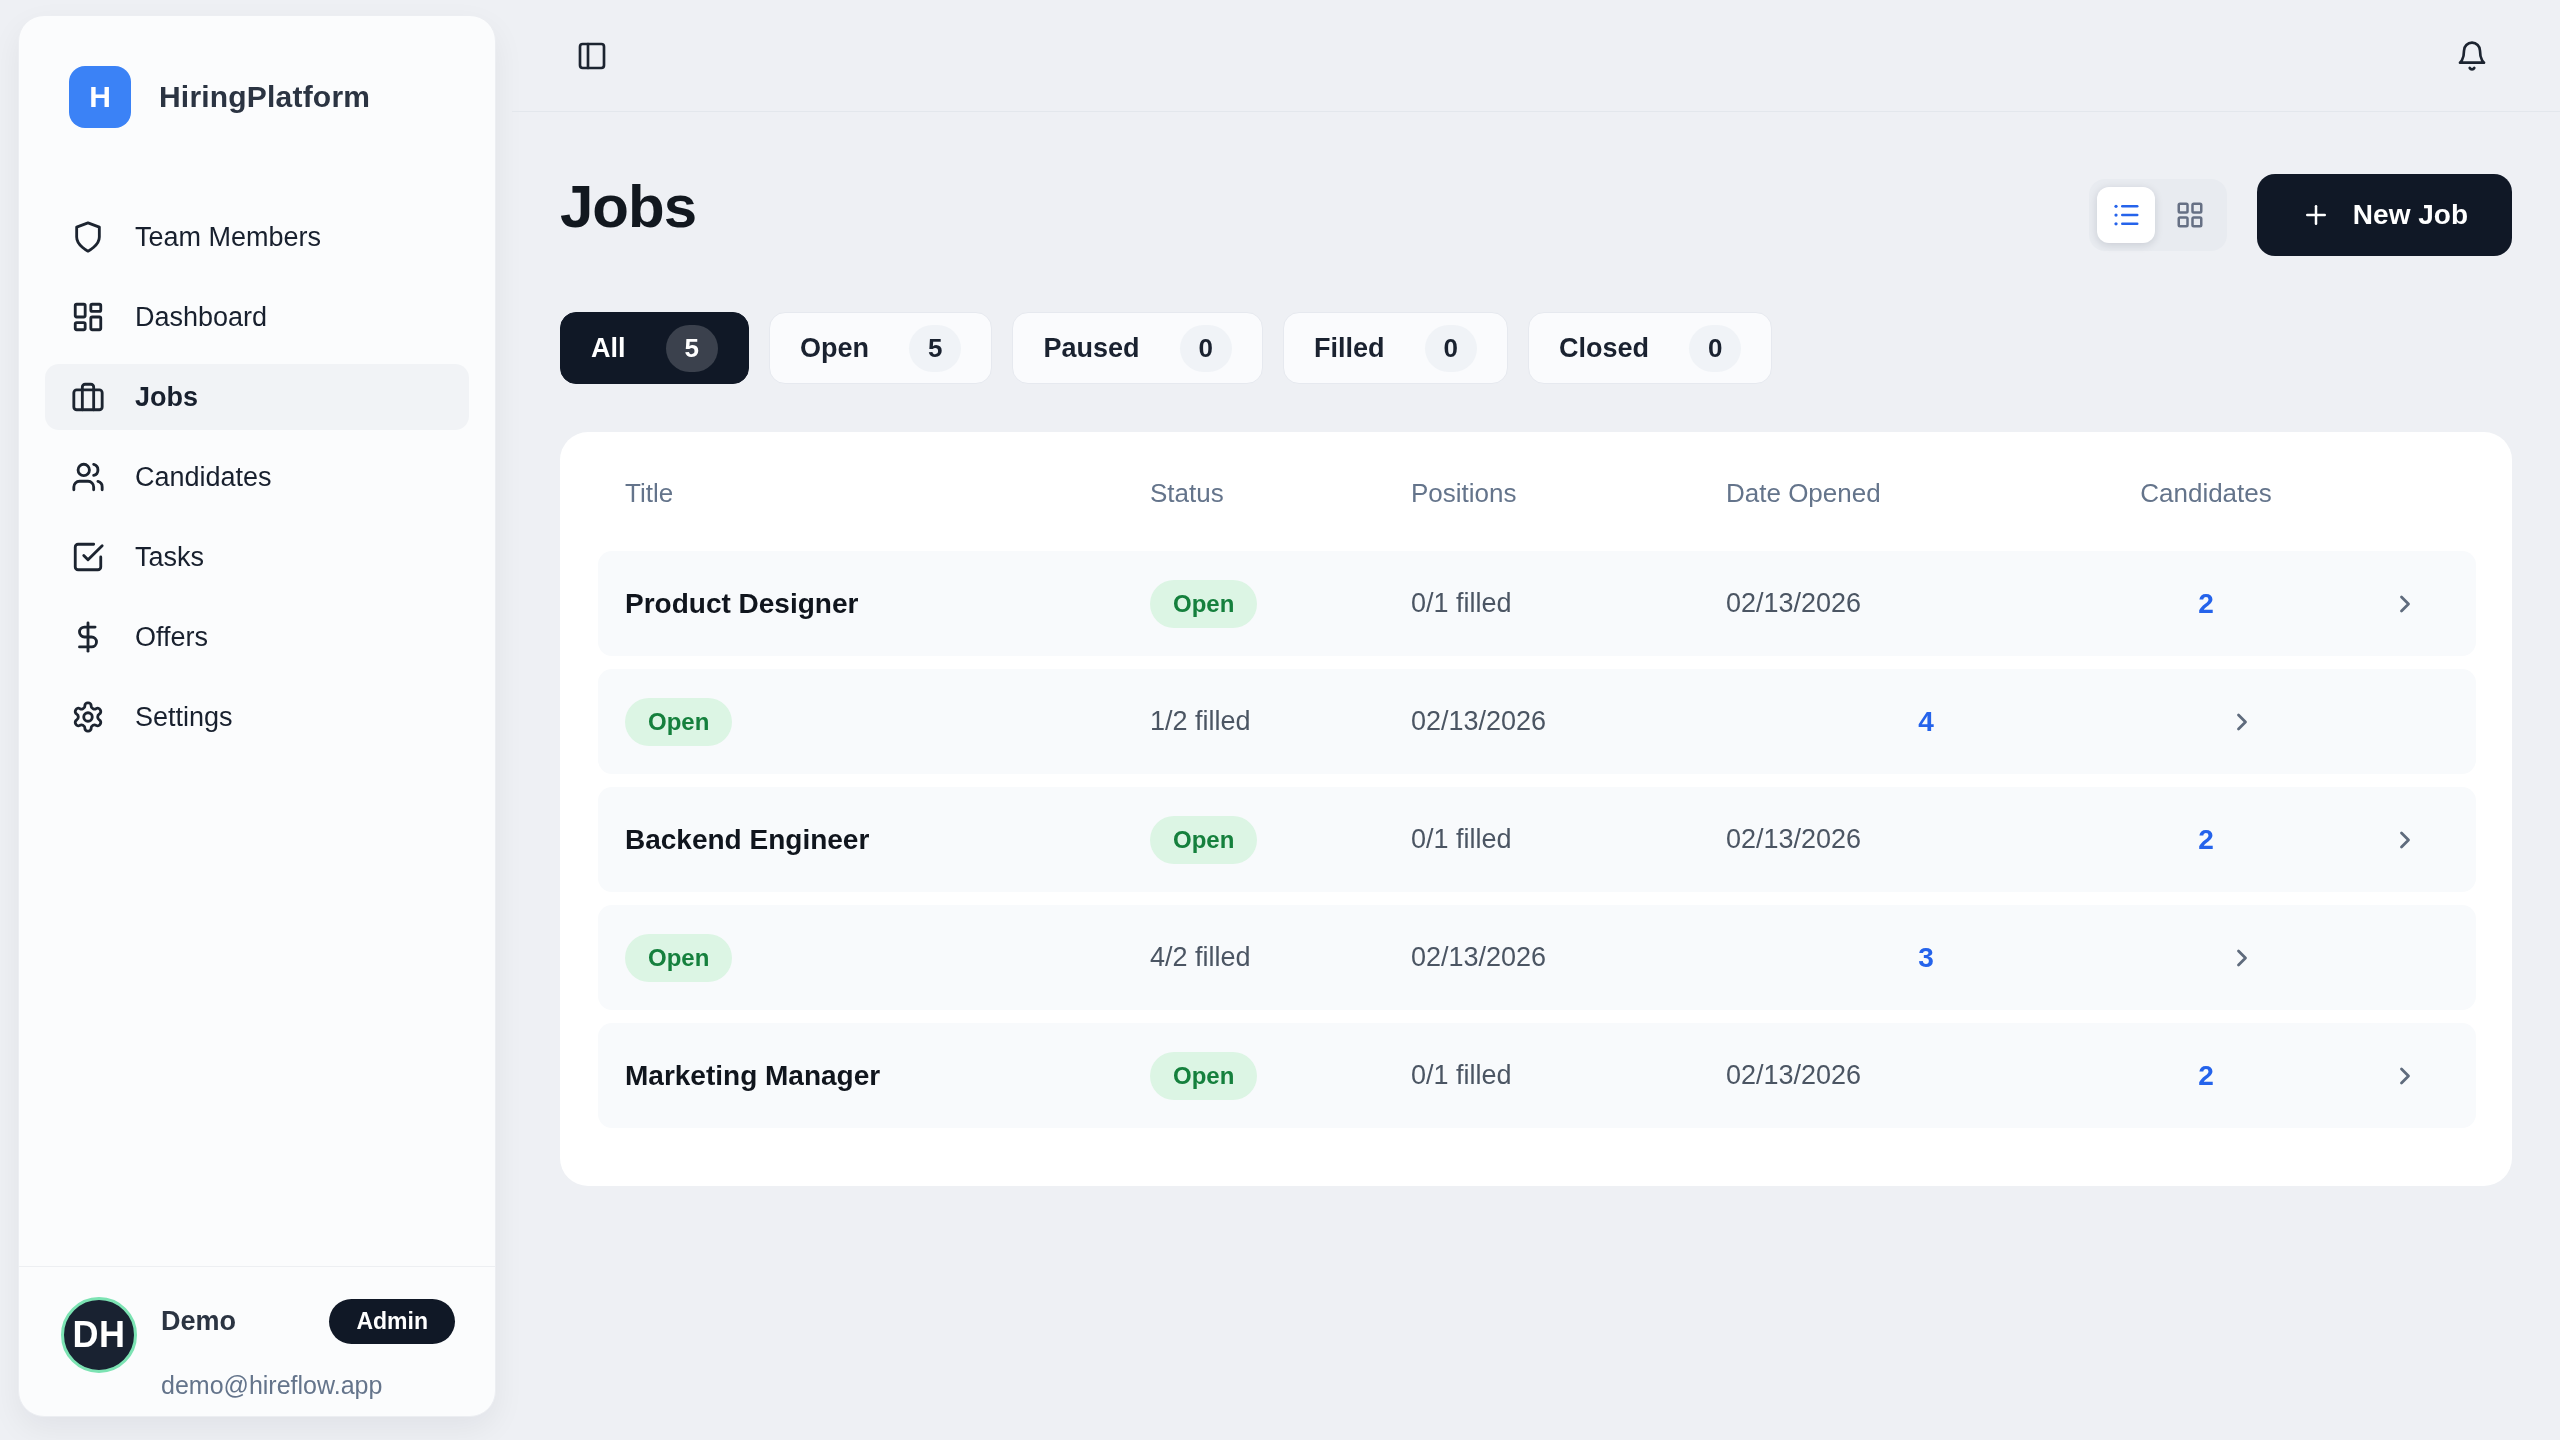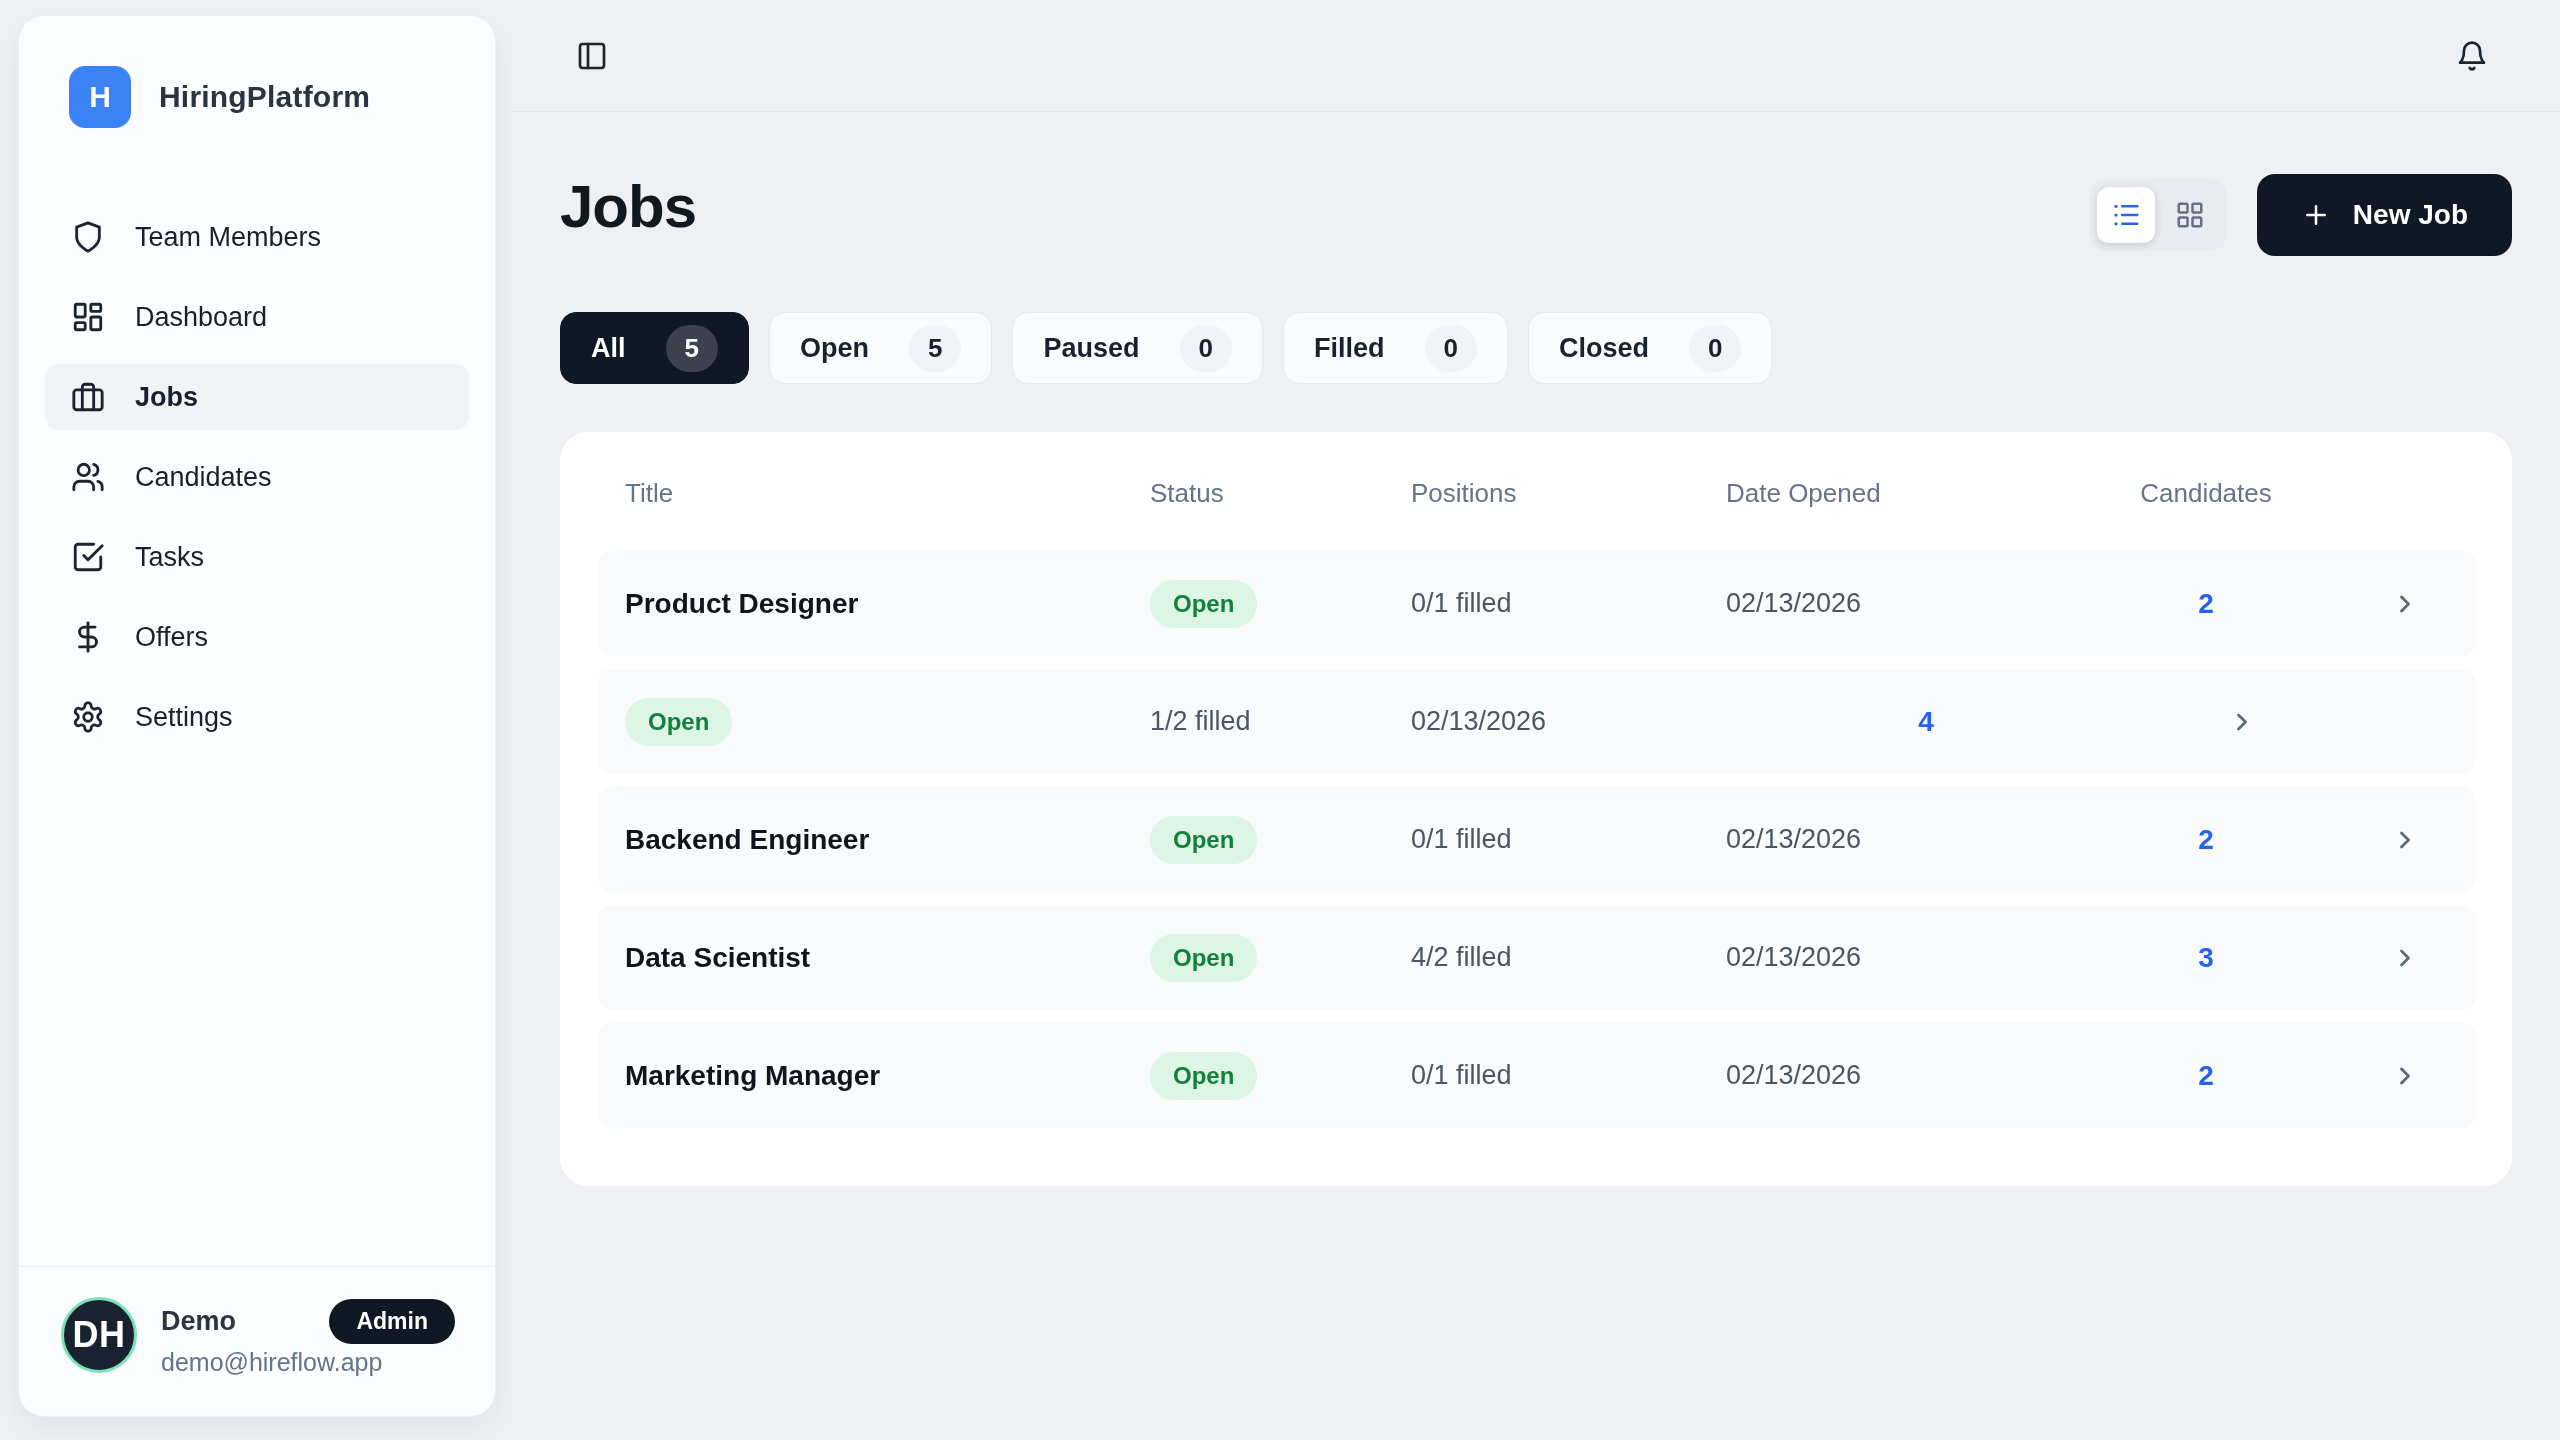--- a/index.html
+++ b/index.html
@@ -45,21 +45,21 @@
     color:#fff; display:flex; align-items:center; justify-content:center;
     font-size:36px; font-weight:700; letter-spacing:.5px; flex:0 0 auto;
   }
   .user-meta { flex:1; padding-top:2px; }
   .user-name-row { display:flex; align-items:center; justify-content:space-between; }
   .user-name { font-size:27px; font-weight:700; color:#2b3442; }
   .admin-badge {
     background:var(--dark,#101826); color:#fff; font-size:23px; font-weight:700;
     padding:9px 27px; border-radius:999px;
   }
-  .user-email { margin-top:4px; font-size:25px; color:#64748b; }
+  .user-email { margin-top:27px; font-size:25px; color:#64748b; }
 
   
   .main { position:absolute; left:512px; top:0; right:0; height:1440px; }
   .topbar {
     height:112px; display:flex; align-items:center; justify-content:space-between;
     padding:0 72px 0 64px; border-bottom:1px solid #e3e7ec;
   }
   .icon-btn { background:none; border:none; cursor:pointer; color:#1c2430; }
   .icon-btn svg { width:32px; height:32px; }
 
@@ -338,21 +338,20 @@
     <span class="cell-muted cell-date">02/13/2026</span>
     <span class="cell-candidates">2</span>
     <span class="cell-chevron">
               <svg viewBox="0 0 24 24" fill="none" stroke="currentColor" stroke-width="2.4" stroke-linecap="round" stroke-linejoin="round">
                 <path d="m9 18 6-6-6-6"></path>
               </svg>
             </span>
   </div>
 
   <div class="trow">
-    <span class="cell-title">Data Scientist</span>
     <span><span class="badge-open">Open</span></span>
     <span class="cell-muted cell-positions">4/2 filled</span>
     <span class="cell-muted cell-date">02/13/2026</span>
     <span class="cell-candidates">3</span>
     <span class="cell-chevron">
               <svg viewBox="0 0 24 24" fill="none" stroke="currentColor" stroke-width="2.4" stroke-linecap="round" stroke-linejoin="round">
                 <path d="m9 18 6-6-6-6"></path>
               </svg>
             </span>
   </div>

